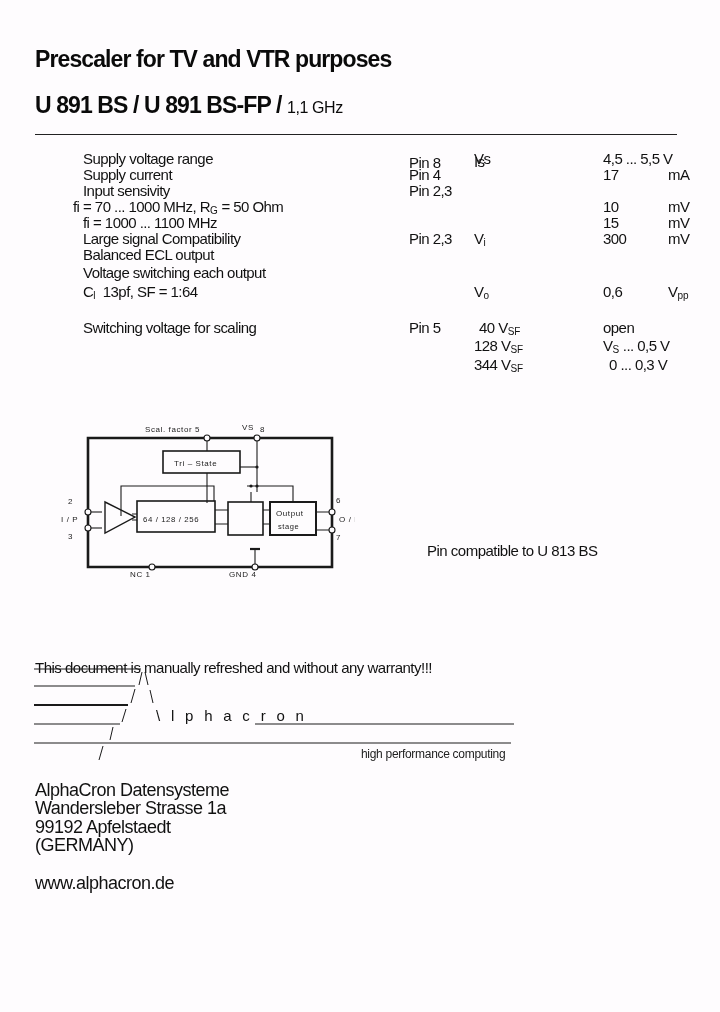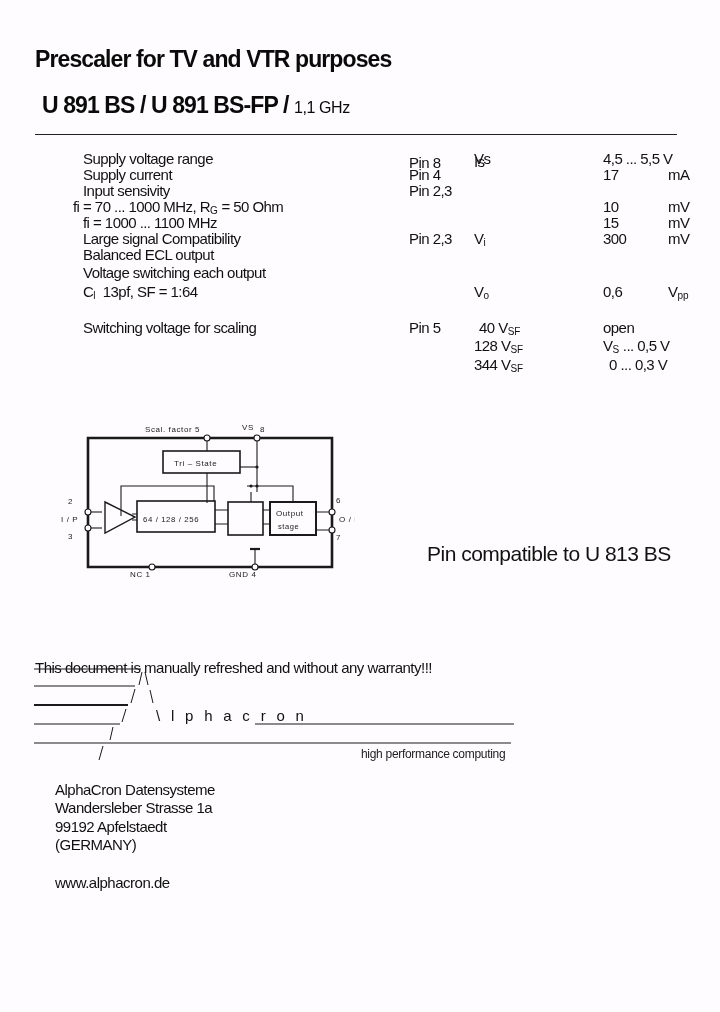--- a/index.html
+++ b/index.html
@@ -2,34 +2,34 @@
 <html><head>
   <meta charset="utf-8">
   <style>
     html, body { margin: 0; padding: 0; }
     body {
       width: 720px; height: 1012px; background: #fefcfe; position: relative; overflow: hidden;
       font-family: "Liberation Sans", sans-serif; color: #111;
     }
     .abs { position: absolute; white-space: nowrap; }
     .title { left: 35px; top: 46px; font-size: 23px; font-weight: bold; letter-spacing: -0.9px; color: #0a0a0a; }
-    .subtitle { left: 42px; top: 92px; font-size: 23px; font-weight: bold; letter-spacing: -0.9px; color: #0a0a0a; }
+    .subtitle { left: 35px; top: 92px; font-size: 23px; font-weight: bold; letter-spacing: -0.9px; color: #0a0a0a; }
     .subtitle .freq { font-weight: normal; font-size: 16px; letter-spacing: -0.4px; }
     .rule { left: 35px; top: 134px; width: 642px; height: 1px; background: #222; }
     .t { font-size: 15px; letter-spacing: -0.55px; line-height: 16px; margin-left: 48px; }
     sub.s { font-size: 10px; vertical-align: -2px; letter-spacing: 0; }
     
     .diagram { left: 55px; top: 415px; width: 300px; height: 170px; }
     .diagram text { font-family: "Liberation Sans", sans-serif; fill: #222; }
-    .pincompat { left: 427px; top: 542px; font-size: 21px; letter-spacing: -0.5px; }
+    .pincompat { left: 427px; top: 542px; font-size: 15px; letter-spacing: -0.5px; }
     .disclaimer { left: 35px; top: 615px; font-size: 15px; letter-spacing: -0.5px; margin-top: 44px; }
     .logo { left: 0; top: 0; width: 720px; height: 800px; pointer-events: none; }
     .logo-word { left: 156px; top: 707px; font-size: 15px; letter-spacing: 3.3px; }
     .tagline { left: 361px; top: 747px; font-size: 12px; letter-spacing: -0.3px; color: #222; }
-    .addr { left: 35px; font-size: 15px; letter-spacing: -0.5px; line-height: 16px; margin-left: 20px; }
+    .addr { left: 35px; font-size: 18px; letter-spacing: -0.5px; line-height: 16px; }
   </style>
 </head>
 <body>
 
 <div class="abs title">Prescaler for TV and VTR purposes</div>
 <div class="abs subtitle"><span>U 891 BS / U 891 BS-FP /</span> <span class="freq">1,1 GHz</span></div>
 <div class="abs rule"></div>
 
 <div>
 

